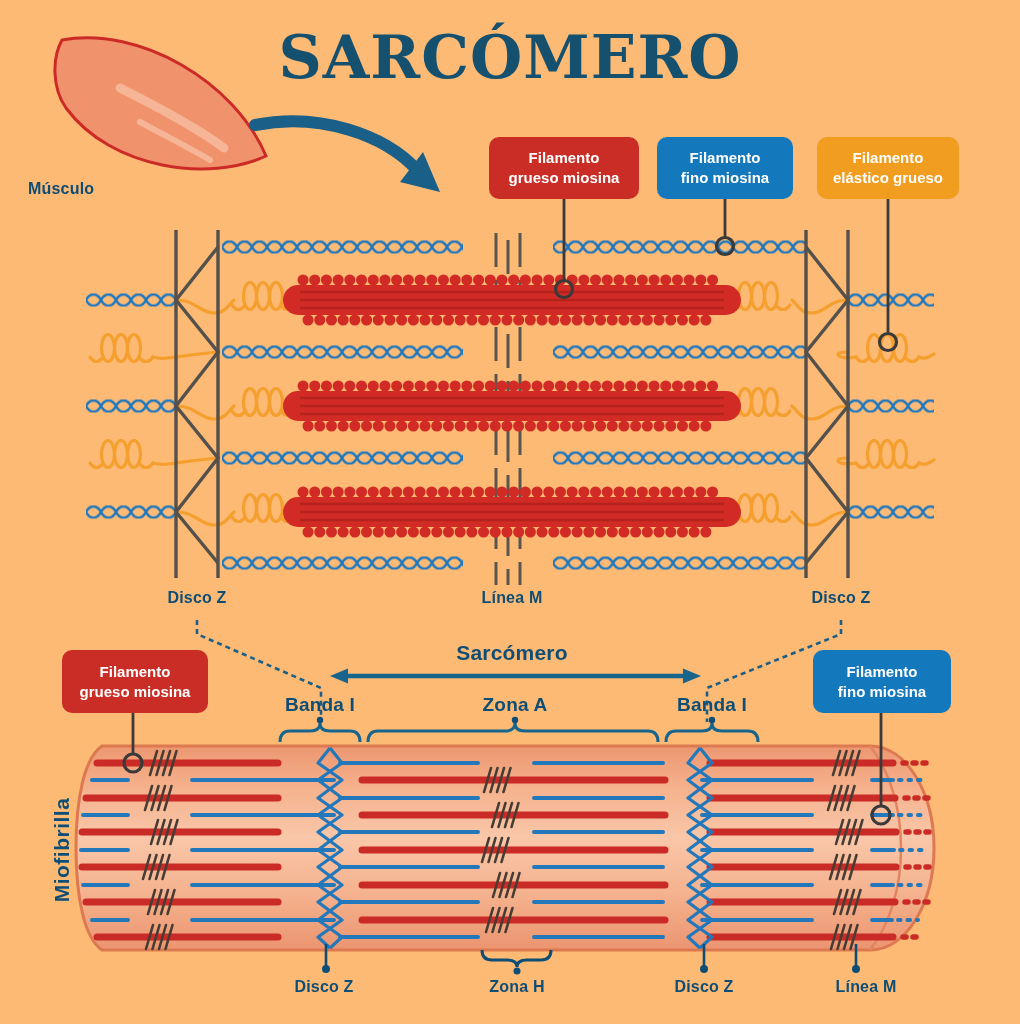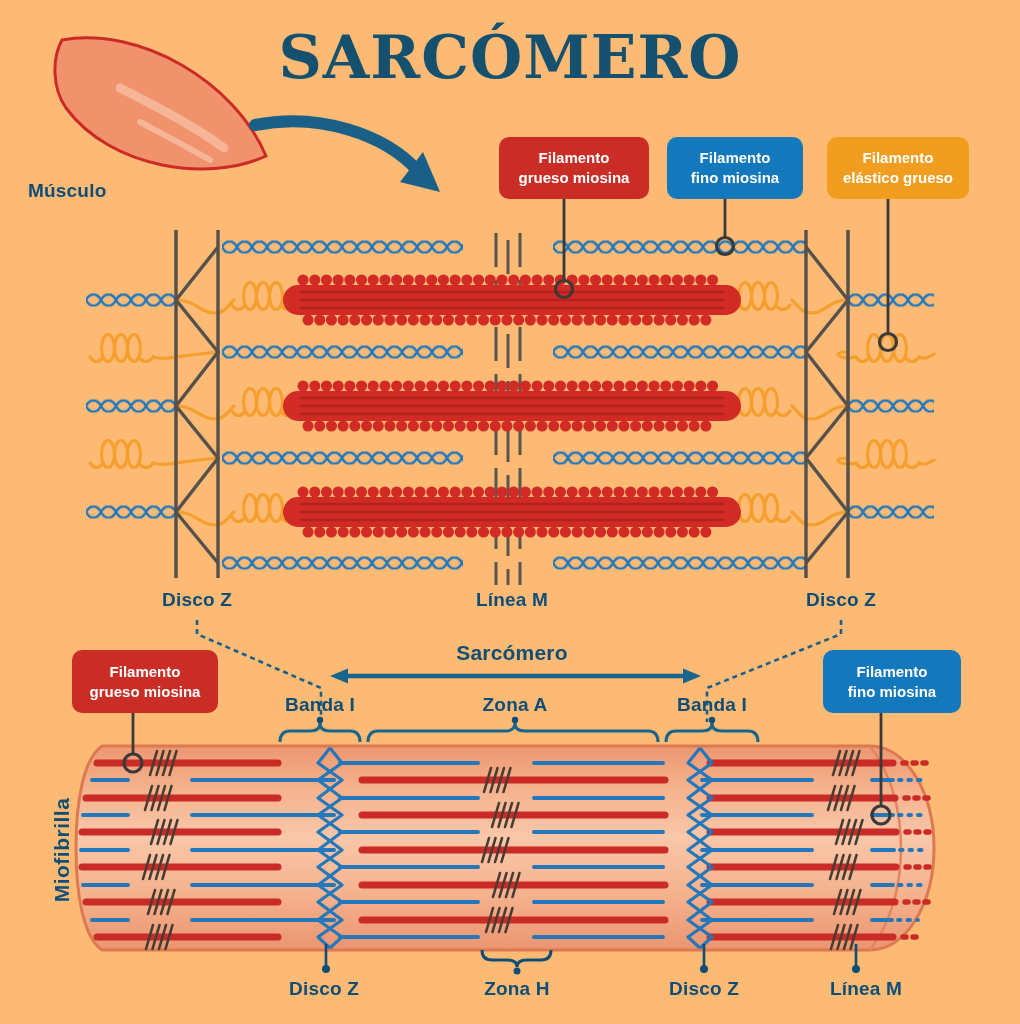--- a/index.html
+++ b/index.html
@@ -1,26 +1,26 @@
 <!DOCTYPE html>
 <html><head>
 <meta charset="utf-8">
 <style>
   html,body{margin:0;padding:0;background:#fff;}
   #stage{position:relative;width:1020px;height:1024px;background:#fdba74;overflow:hidden;
          font-family:"Liberation Sans",sans-serif;}
   #diagram-svg{position:absolute;left:0;top:0;z-index:1;}
   .lbl{position:absolute;z-index:3;color:#0e4d75;font-weight:bold;text-align:center;
-       font-size:19px;letter-spacing:.2px;}
+       font-size:16px;letter-spacing:.2px;}
   .title{position:absolute;z-index:3;left:0;right:0;top:22px;text-align:center;
          font-family:"DejaVu Serif",serif;font-weight:bold;font-size:60px;
          color:#15516f;letter-spacing:1px;}
   .box{position:absolute;z-index:3;border-radius:10px;color:#fff;font-weight:bold;
        font-size:15px;line-height:1.32;display:flex;flex-direction:column;
-       align-items:center;justify-content:center;text-align:center;margin-left:10px;}
+       align-items:center;justify-content:center;text-align:center;}
   .box span{display:block;}
   .vert{position:absolute;z-index:3;transform:rotate(-90deg);transform-origin:center;
         font-size:21px;letter-spacing:.5px;}
   
   .ti{fill:none;stroke:#f59f2e;stroke-width:3.2;stroke-linecap:round;}
   .ms{stroke:#b3231c;stroke-width:2.6;}
   .mb{stroke:#d22b25;stroke-width:11;stroke-linecap:round;stroke-dasharray:0.1 11.6;fill:none;}
   .zl{stroke:#54504b;stroke-width:3.4;fill:none;}
   .mdash{stroke:#5a554f;stroke-width:3;stroke-dasharray:34 13;fill:none;}
   .pln{stroke:#3a3a3a;stroke-width:2.8;fill:none;}

